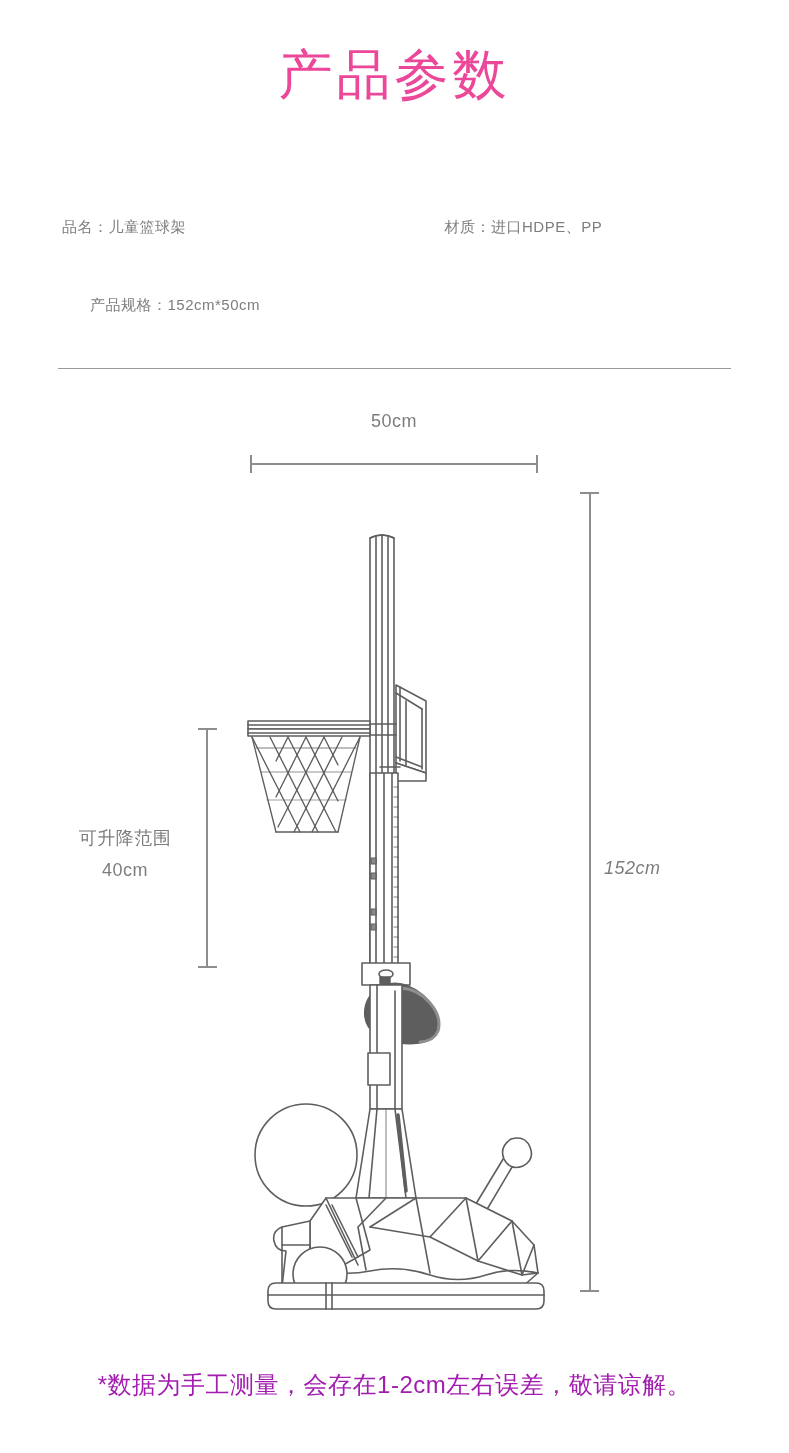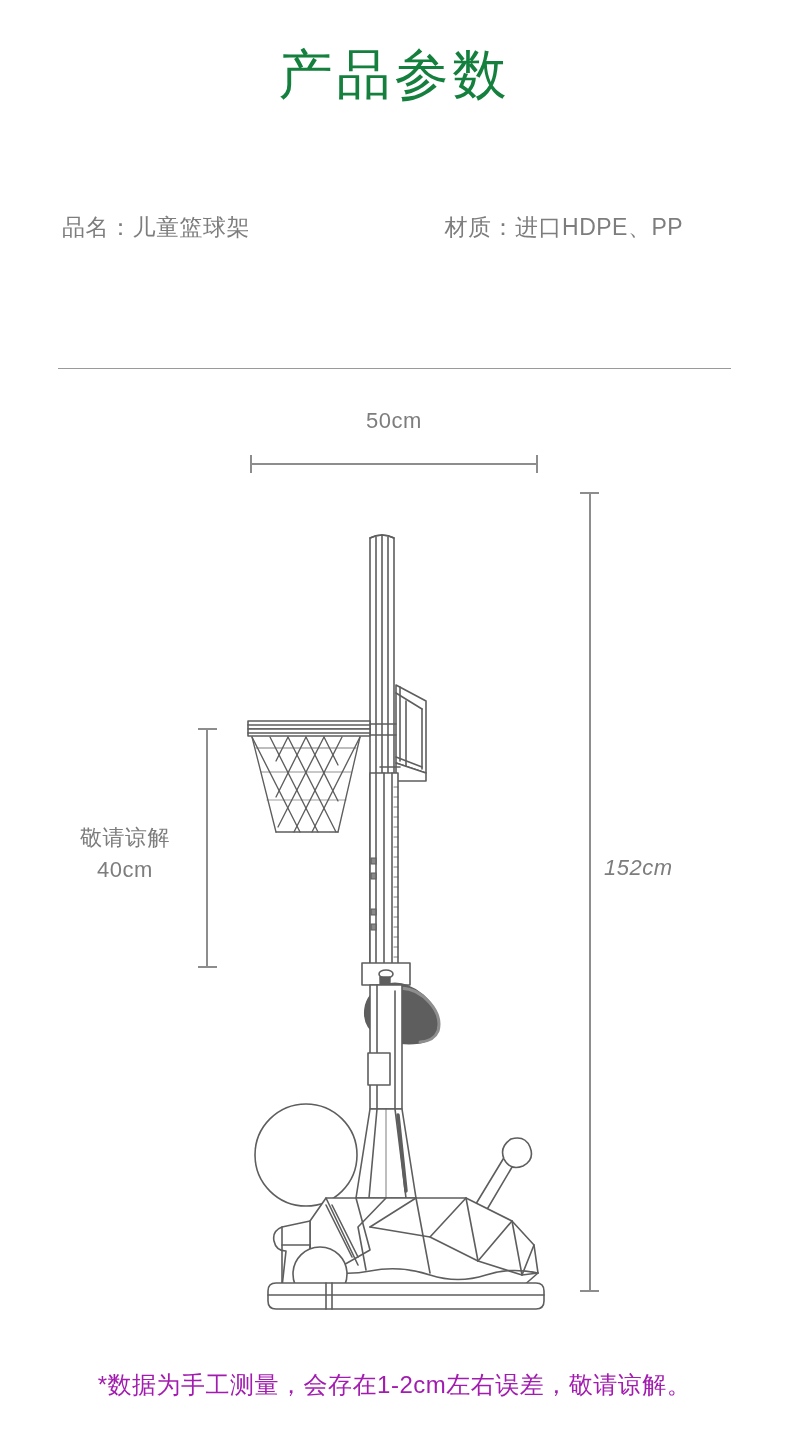--- a/index.html
+++ b/index.html
@@ -20,59 +20,59 @@
   
   .page-title {
     position: absolute;
     top: 42px;
     left: 0;
     width: 789px;
     text-align: center;
     font-size: 54px;
     line-height: 64px;
     letter-spacing: 4px;
-    color: #15803d;
+    color: #ec4899;
     font-weight: 400;
   }
 
   
   .spec-table {
     position: absolute;
     top: 210px;
     left: 62px;
     width: 670px;
   }
   .spec-row {
     display: flex;
     height: 78px;
     align-items: flex-start;
   }
   .spec-cell {
-    font-size: 23px;
+    font-size: 15px;
     line-height: 34px;
     color: #7d7d7d;
     white-space: nowrap;
     letter-spacing: 0.5px;
   }
   .spec-cell.left  { width: 370px; }
   .spec-cell.right { width: 300px; margin-left: 28px; }
 
   .divider {
     position: absolute;
     top: 368px;
     left: 58px;
     width: 673px;
     height: 1px;
     background: #9a9a9a;
   }
 
   
   .dim-label {
     position: absolute;
-    font-size: 22px;
+    font-size: 18px;
     line-height: 32px;
     color: #7d7d7d;
     letter-spacing: 0.5px;
     white-space: pre-line;
   }
   #width-label {
     top: 405px;
     left: 250px;
     width: 288px;
     text-align: center;
@@ -132,39 +132,40 @@
 <div class="page-title">产品参数</div>
 
 <div class="spec-table">
 
   <div class="spec-row">
     <div class="spec-cell left">品名：儿童篮球架</div>
     <div class="spec-cell right">材质：进口HDPE、PP</div>
   </div>
 
   <div class="spec-row">
+    <div class="spec-cell right">产品规格：152cm*50cm</div>
   </div>
 
 </div>
 
 <div class="divider"></div>
 
 <div class="dim-label" id="width-label">50cm</div>
 
 <div class="hline" style="top:463px; left:250px; width:288px;"></div>
 <div class="cap-v" style="top:455px; left:250px; height:18px;"></div>
 <div class="cap-v" style="top:455px; left:536px; height:18px;"></div>
 
 <div class="dim-label" id="height-label">152cm</div>
 
 <div class="vline" style="top:492px; left:589px; height:800px;"></div>
 <div class="cap-h" style="top:492px; left:580px; width:19px;"></div>
 <div class="cap-h" style="top:1290px; left:580px; width:19px;"></div>
 
-<div class="dim-label" id="range-label">敬请谅解
+<div class="dim-label" id="range-label">可升降范围
 40cm</div>
 
 <div class="vline" style="top:728px; left:206px; height:240px;"></div>
 <div class="cap-h" style="top:728px; left:198px; width:19px;"></div>
 <div class="cap-h" style="top:966px; left:198px; width:19px;"></div>
 
 <div id="product-drawing">
 <svg viewBox="0 0 340 805" width="340" height="805" xmlns="http://www.w3.org/2000/svg">
   <g fill="none" stroke="#5e5e5e" stroke-width="1.6" stroke-linecap="round" stroke-linejoin="round">
 

